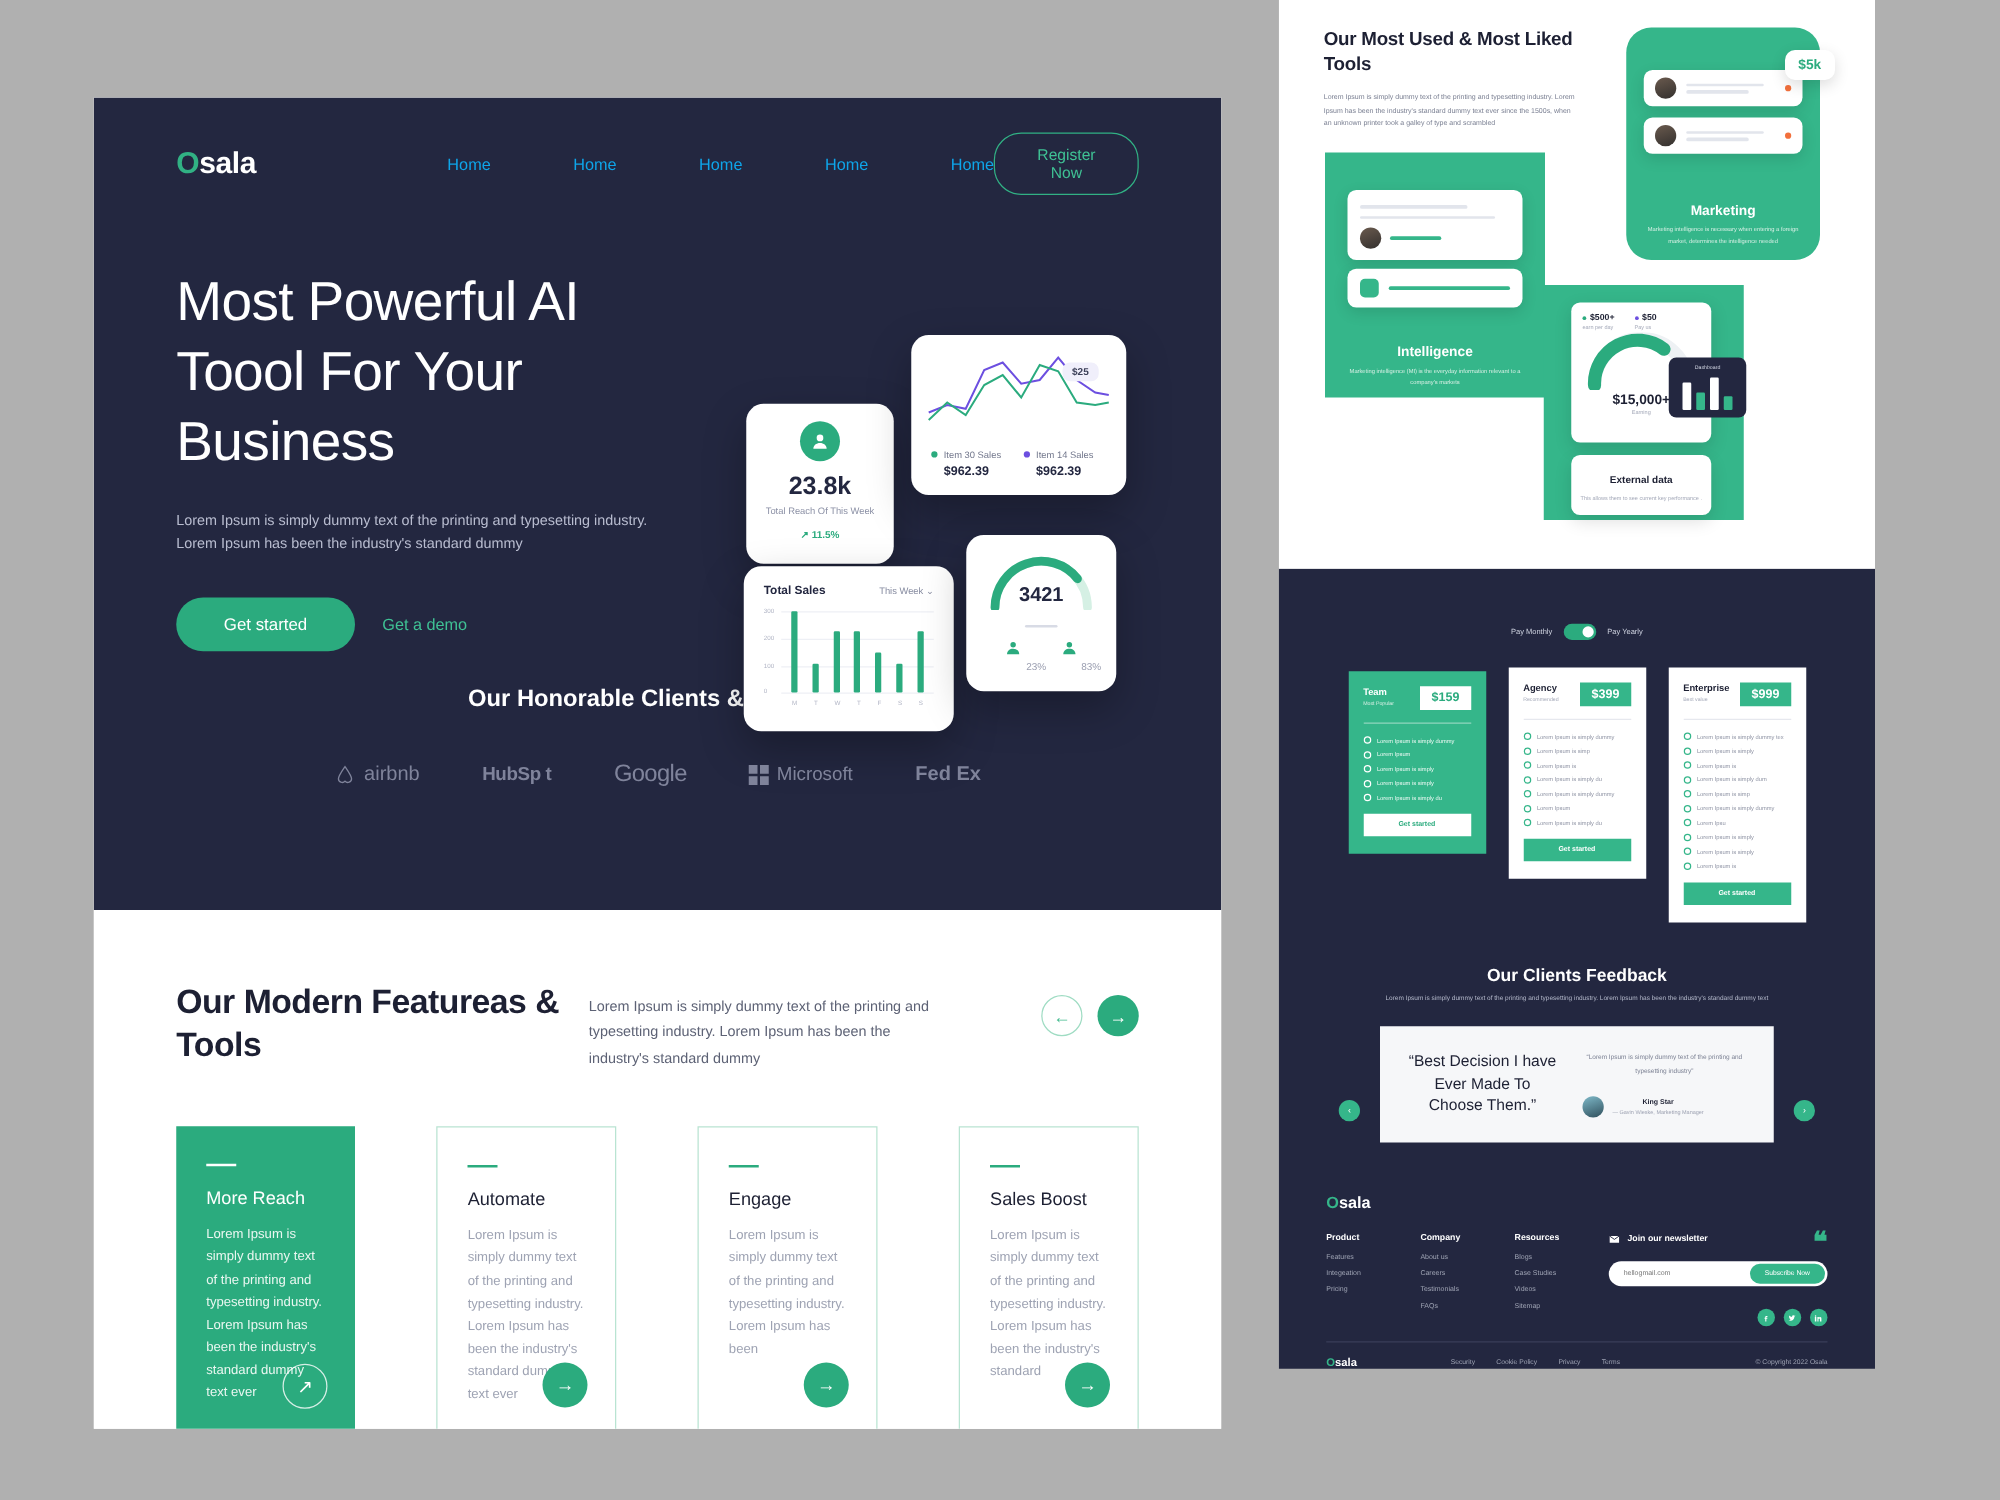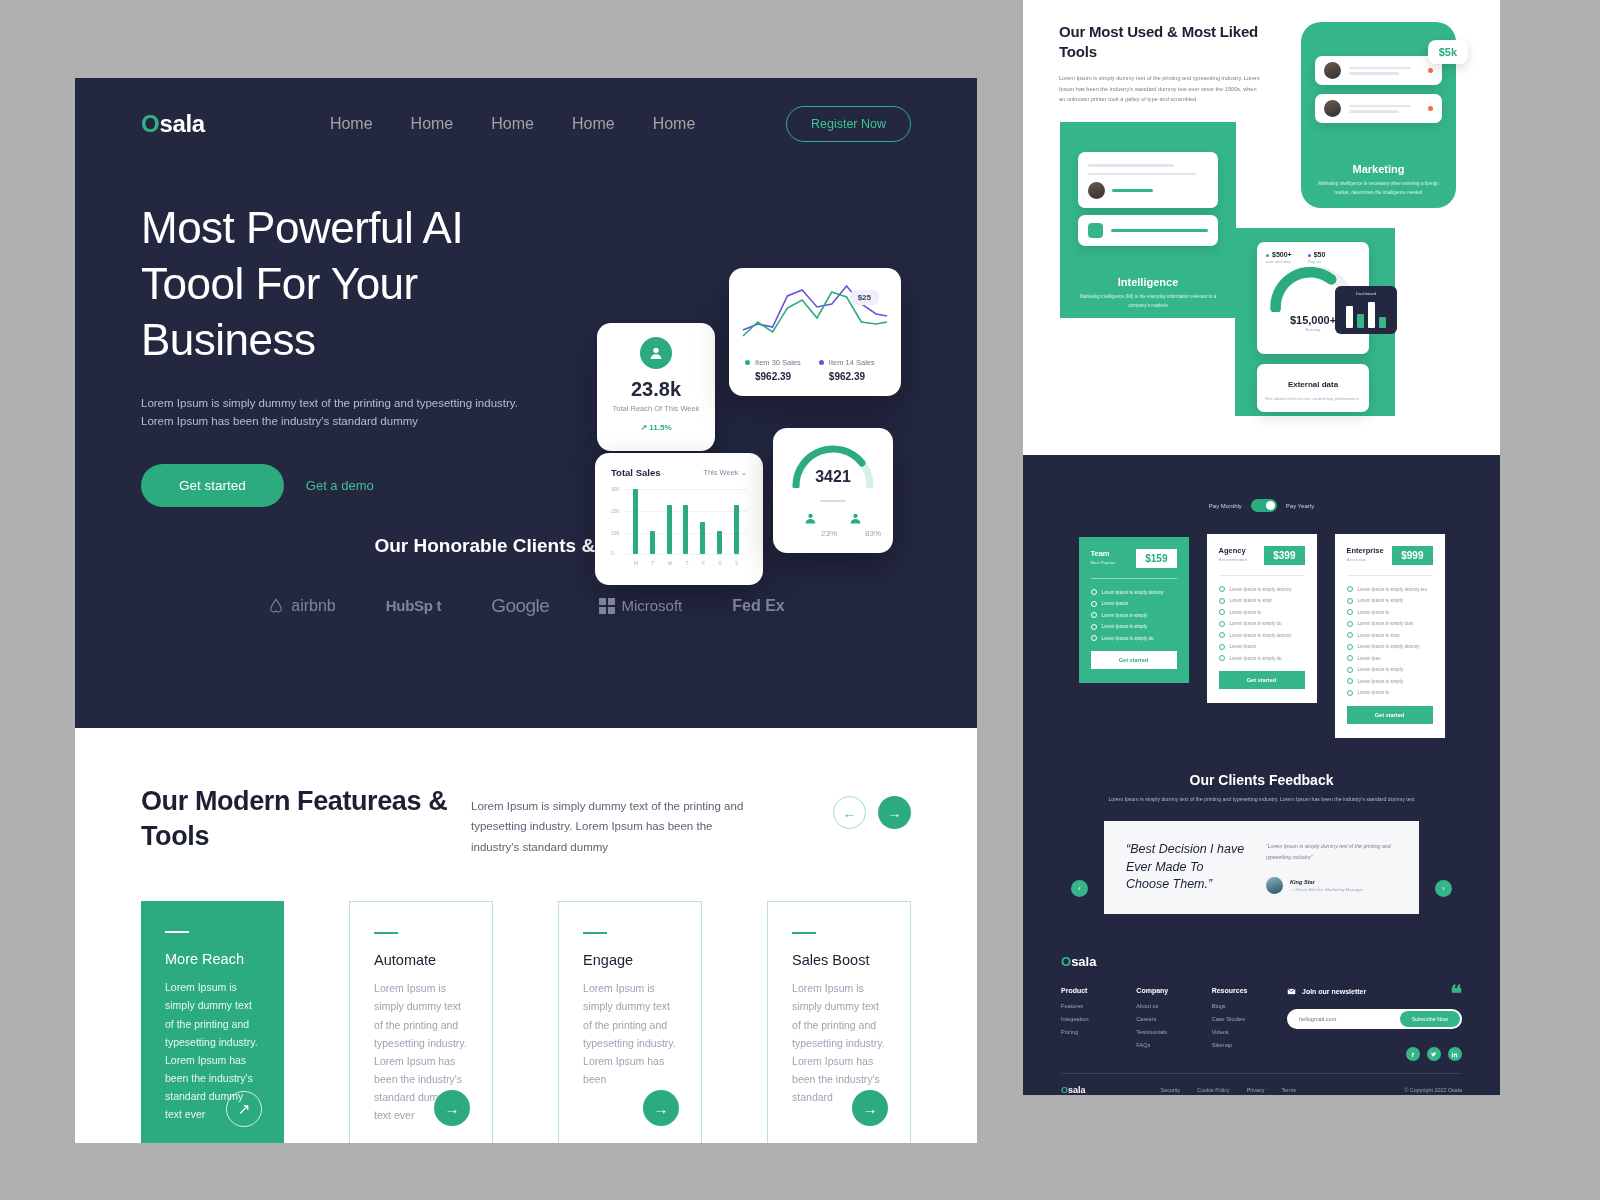--- a/index.html
+++ b/index.html
@@ -24,21 +24,21 @@
     height: 650px;
     background: #232740;
   }
   .navbar {
     display: flex; align-items: center;
     padding: 28px 66px 0 66px;
   }
   .logo { font-size: 24px; font-weight: bold; color: #ffffff; letter-spacing: -0.3px; }
   .logo .o { color: #31b184; }
   .nav-links { display: flex; gap: 38px; margin-left: 125px; }
-  .nav-links a { color: #a3a3a3; font-size: 16px; text-decoration: none; }
+  .nav-links a { color: #0ea5e9; font-size: 13px; text-decoration: none; margin-left: 28px; }
   .register-btn {
     margin-left: auto;
     border: 1px solid #31b184;
     color: #3fc194;
     background: transparent;
     border-radius: 22px;
     padding: 10px 24px;
     font-size: 12.5px;
     font-family: inherit;
     cursor: pointer;
@@ -216,21 +216,21 @@
   .plan.team .chk { color: #ffffff; }
   .plan.agency .chk, .plan.ent .chk { color: #35b68a; }
   .plan-btn { display: block; width: 100%; text-align: center; padding: 6px 0; font-size: 5.6px; font-weight: bold; margin-top: 10px; cursor: pointer; border: none; font-family: inherit; }
   .plan.team .plan-btn { background: #fff; color: #2bab7e; }
   .plan.agency .plan-btn, .plan.ent .plan-btn { background: #35b68a; color: #fff; }
 
   
   .fb { margin-top: 34px; text-align: center; position: relative; }
   .fb h2 { font-size: 14px; font-weight: bold; color: #fff; }
   .fb-sub { font-size: 5.2px; color: #b5bacb; line-height: 1.9; margin-top: 7px; }
-  .fb-card { background: #f6f7f9; width: 315px; margin: 17px auto 0; display: flex; padding: 20px 22px; text-align: left; gap: 20px; font-style: italic; }
+  .fb-card { background: #f6f7f9; width: 315px; margin: 17px auto 0; display: flex; padding: 20px 22px; text-align: center; gap: 20px; }
   .fb-quote { font-size: 12.5px; color: #1d2033; line-height: 1.4; width: 120px; }
   .fb-right { flex: 1; }
   .fb-text { font-size: 5.2px; color: #7b8093; line-height: 2.1; }
   .fb-person { display: flex; align-items: center; gap: 7px; margin-top: 14px; }
   .fb-av { width: 17px; height: 17px; border-radius: 50%; background: linear-gradient(160deg,#7fb9c9,#2f4f5c); }
   .fb-name { font-size: 5.6px; color: #1d2033; font-weight: bold; }
   .fb-role { font-size: 4.4px; color: #9ea3b3; margin-top: 2px; }
   .arrow-rnd { position: absolute; top: 108px; width: 17px; height: 17px; border-radius: 50%; background: #35b68a; color: #fff; font-size: 7px; display: flex; align-items: center; justify-content: center; cursor: pointer; }
   .arrow-rnd.l { left: 48px; }
   .arrow-rnd.r { right: 48px; }

